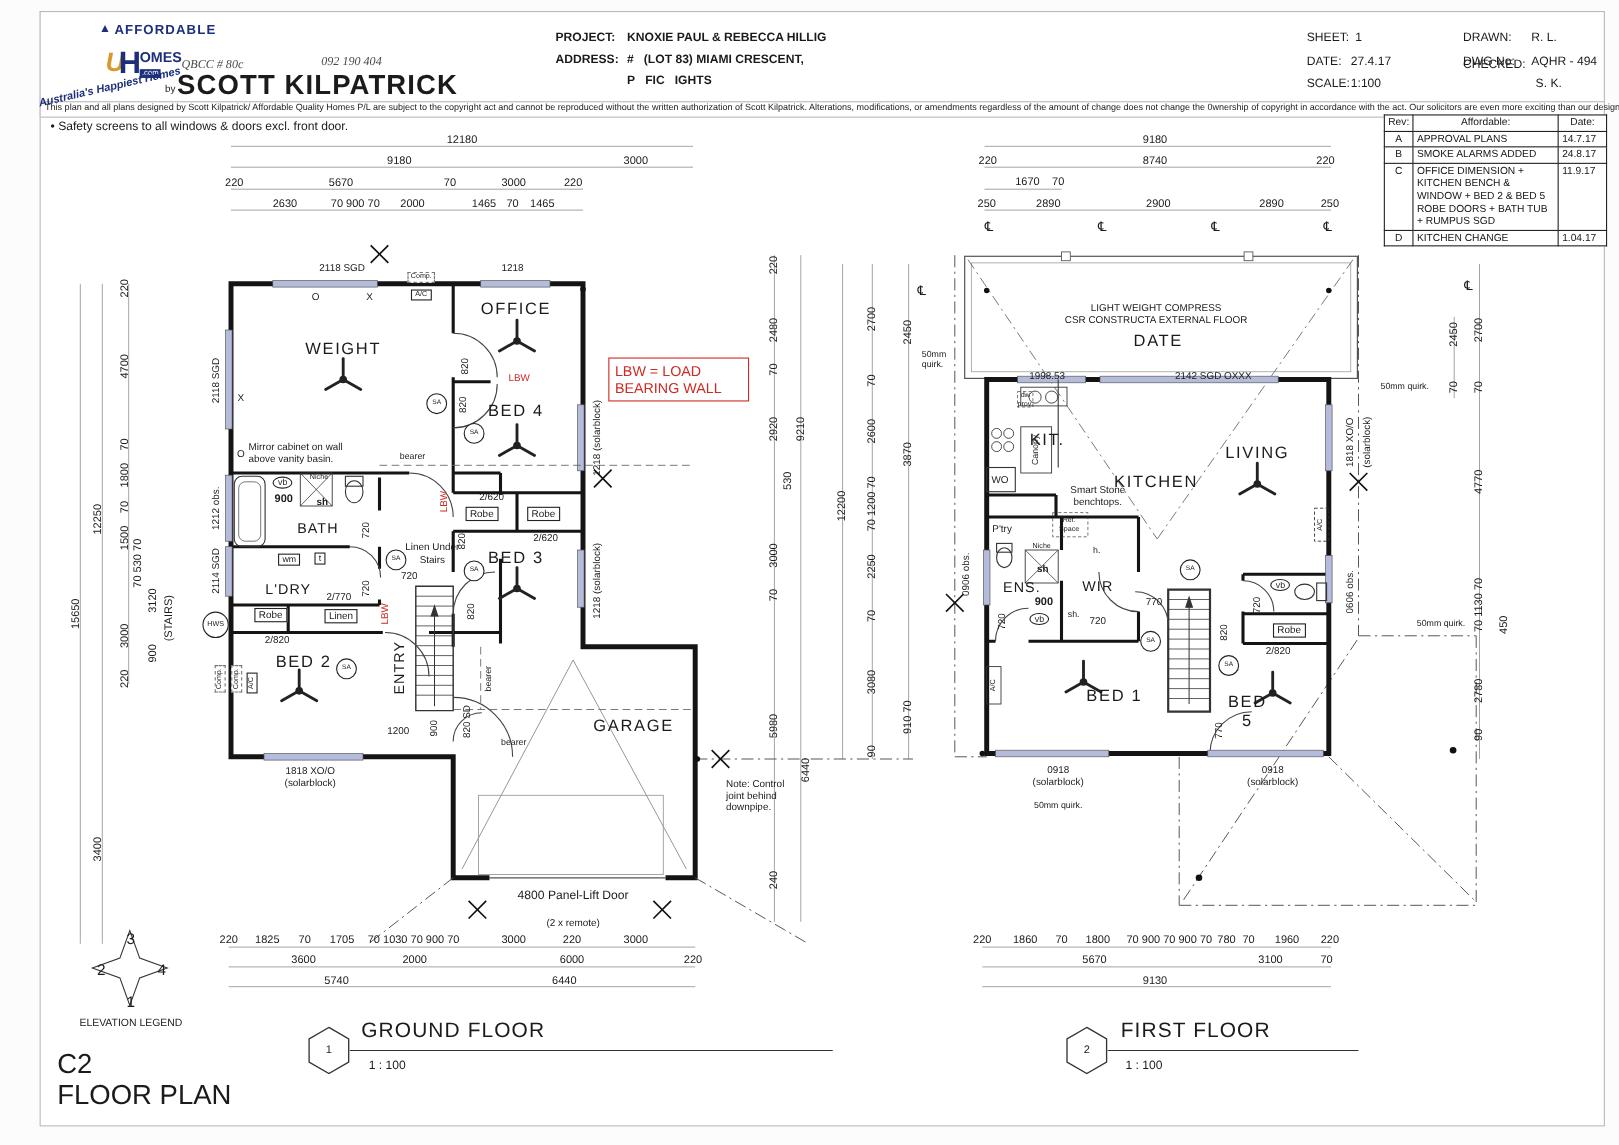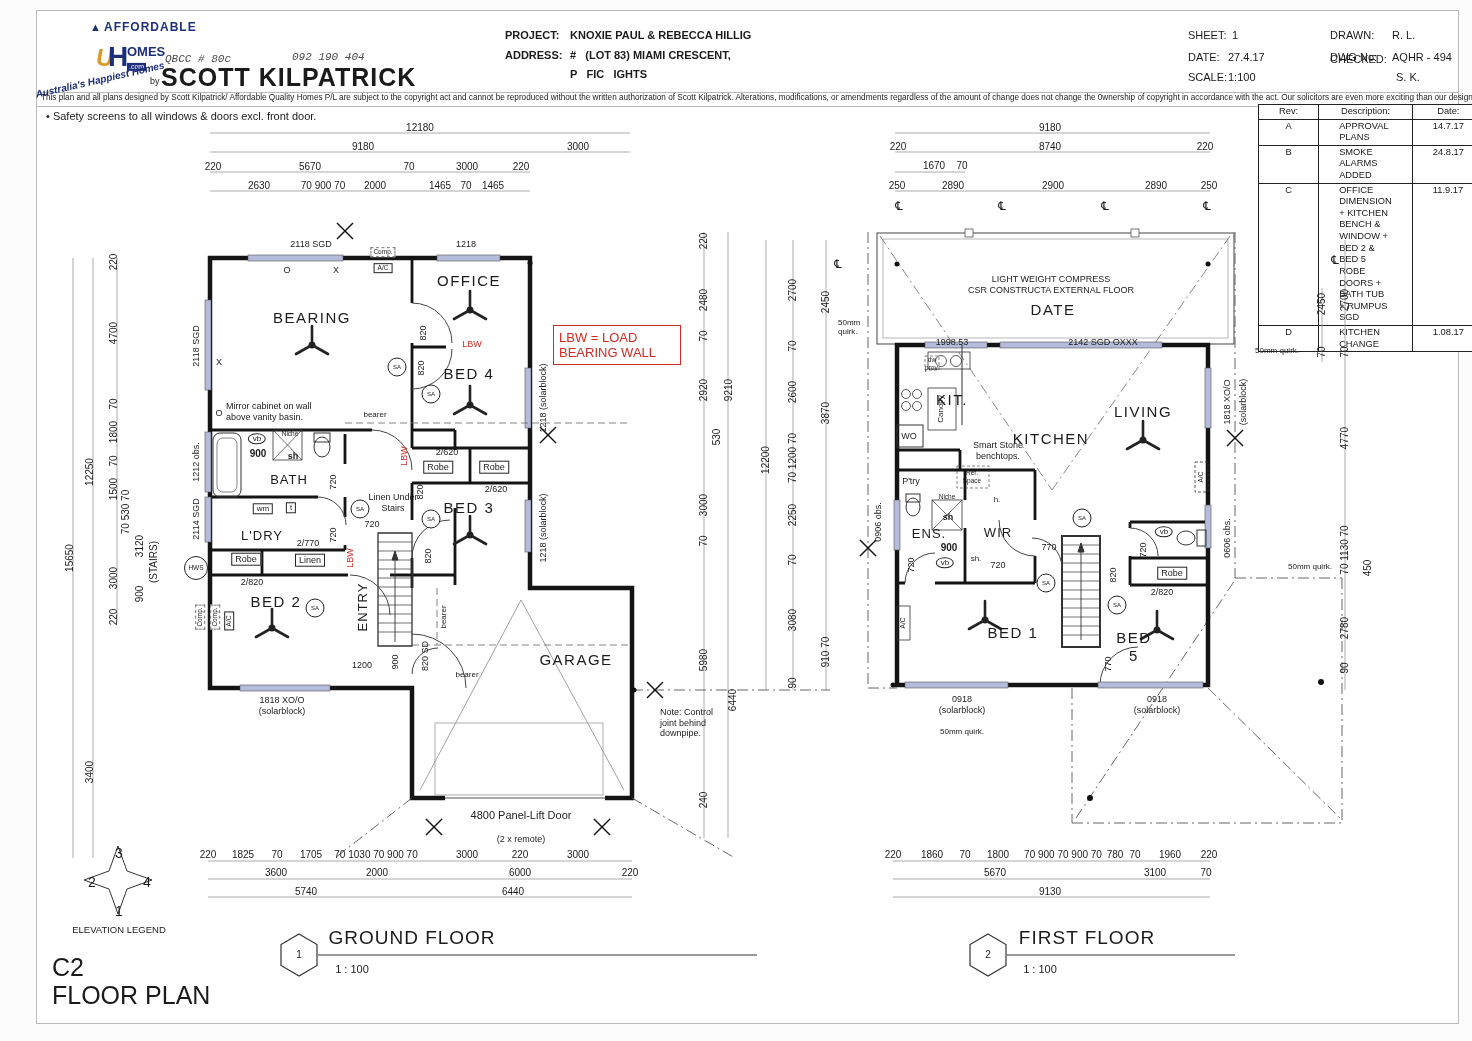--- a/index.html
+++ b/index.html
@@ -14,24 +14,24 @@
   .s11{font-size:11px}
   .s9{font-size:9px}
   .s8{font-size:8px}
   .s7{font-size:6.5px}
   .b{font-weight:bold}
   .bx{border:1.3px solid #222;background:#fff;padding:0 3px}
   .dbx{border:1px dashed #777;background:#fff;padding:0 2px}
   .ov{border:1.2px solid #222;border-radius:50%;padding:0 4px;background:#fff}
   .sa{width:17px;height:17px;border:1.1px solid #222;border-radius:50%;font-size:6px;line-height:17px;text-align:center;background:#fff;padding:0}
   .cl{font-family:"DejaVu Sans",sans-serif;font-size:12px}
-  .hand{font-family:Liberation Mono, monospace;font-style:italic;color:#4a4a4a}
+  .hand{font-family:Liberation Serif, serif;font-style:italic;color:#4a4a4a}
   .navy{color:#1d2f7b}
   table.rev{position:absolute;left:1258px;top:104px;border-collapse:collapse;font-size:9.3px;background:#fff;table-layout:fixed}
-  table.rev td,table.rev th{border:1px solid #222;padding:1px 20px;text-align:left;vertical-align:top;font-weight:normal;line-height:1.25}
+  table.rev td,table.rev th{border:1px solid #222;padding:1px 3px;text-align:left;vertical-align:top;font-weight:normal;line-height:1.25}
   svg{position:absolute;left:0;top:0}
 </style>
 </head>
 <body>
 
 <div class="frame" style="left:36px;top:10px;width:1421px;height:1012px"></div>
 <div class="frame" style="left:36px;top:10px;width:1421px;height:82px"></div>
 <div class="frame" style="left:36px;top:92px;width:1421px;height:13px"></div>
 
 <div class="l la navy b" style="left:90px;top:27px;font-size:11px">▲</div>
@@ -70,42 +70,42 @@
 
 <table class="rev">
   <colgroup>
       <col style="width:26px">
       <col style="width:132px">
       <col style="width:44px">
     </colgroup>
   <tbody>
       <tr>
     <th style="text-align:center">Rev:</th>
-    <th style="text-align:center">Description:</th>
+    <th style="text-align:center">Affordable:</th>
     <th style="text-align:center">Date:</th>
   </tr>
   <tr>
     <td style="text-align:center">A</td>
     <td>APPROVAL PLANS</td>
     <td>14.7.17</td>
   </tr>
   <tr>
     <td style="text-align:center">B</td>
     <td>SMOKE ALARMS ADDED</td>
     <td>24.8.17</td>
   </tr>
   <tr>
     <td style="text-align:center">C</td>
     <td>OFFICE DIMENSION + KITCHEN BENCH &amp; WINDOW + BED 2 &amp; BED 5 ROBE DOORS + BATH TUB + RUMPUS SGD</td>
     <td>11.9.17</td>
   </tr>
   <tr>
     <td style="text-align:center">D</td>
     <td>KITCHEN CHANGE</td>
-    <td>1.08.17</td>
+    <td>1.04.17</td>
   </tr>
 </tbody>
   </table>
 
 <svg width="1472" height="1041" viewBox="0 0 1472 1041">
   <defs>
     <g id="fan" stroke="#222" stroke-width="2.6" stroke-linecap="round" fill="#222">
       <circle r="2.2"></circle>
         <line y2="-19"></line>
         <line x2="16" y2="9"></line>
@@ -268,21 +268,21 @@
     <path d="M118,846 L127,871 L152,880 L127,889 L118,914 L109,889 L84,880 L109,871 Z" stroke-width="1" fill="#fff"></path>
     <polygon points="299,934 317,944.5 317,965.5 299,976 281,965.5 281,944.5" stroke-width="1.2" fill="#fff"></polygon>
     <polygon points="988,934 1006,944.5 1006,965.5 988,976 970,965.5 970,944.5" stroke-width="1.2" fill="#fff"></polygon>
     <path d="M318,955 H757 M1007,955 H1235" stroke-width="1"></path>
   </g>
 </svg>
 
 <div style="position:absolute;left:553px;top:325px;width:116px;border:1.5px solid #cf2b24;background:#fff;padding:4px 5px;font-size:13px;color:#cf2b24;white-space:pre-line;text-align:left">LBW = LOAD
 BEARING WALL</div>
 
-<div class="l rm" style="left:312px;top:318px">BEARING</div>
+<div class="l rm" style="left:312px;top:318px">WEIGHT</div>
 <div class="l rm" style="left:469px;top:281px">OFFICE</div>
 <div class="l rm" style="left:469px;top:374px">BED 4</div>
 <div class="l rm" style="left:469px;top:508px">BED 3</div>
 <div class="l s13" style="left:289px;top:480px">BATH</div>
 <div class="l s13" style="left:262px;top:536px">L'DRY</div>
 <div class="l rm" style="left:276px;top:602px">BED 2</div>
 <div class="l s13 v" style="left:363px;top:607px">ENTRY</div>
 <div class="l rm" style="left:576px;top:660px">GARAGE</div>
 
 <div class="l s9" style="left:311px;top:244px">2118 SGD</div>

